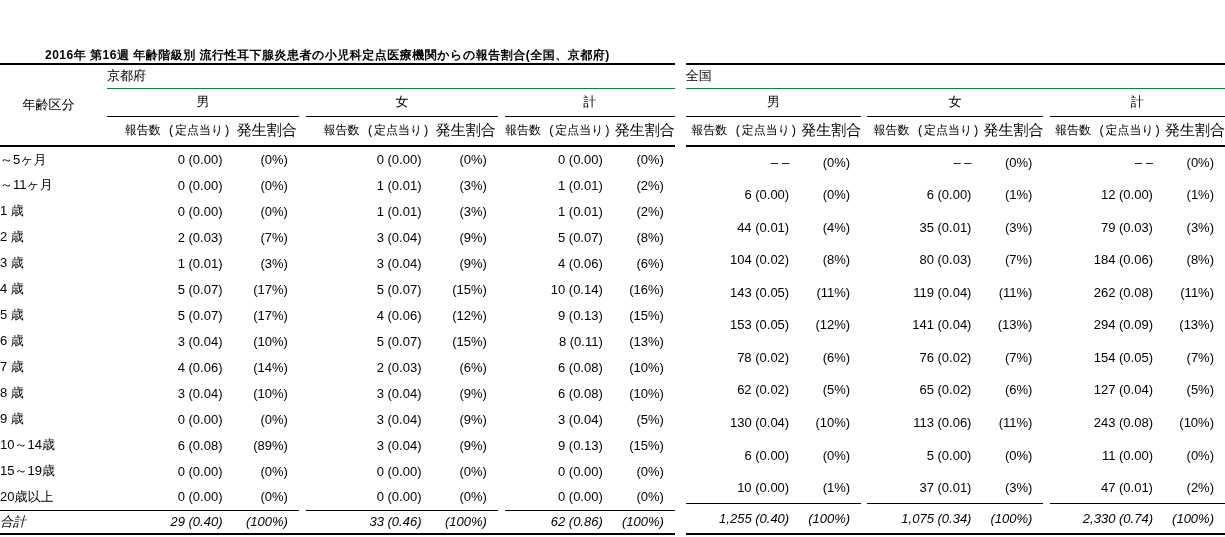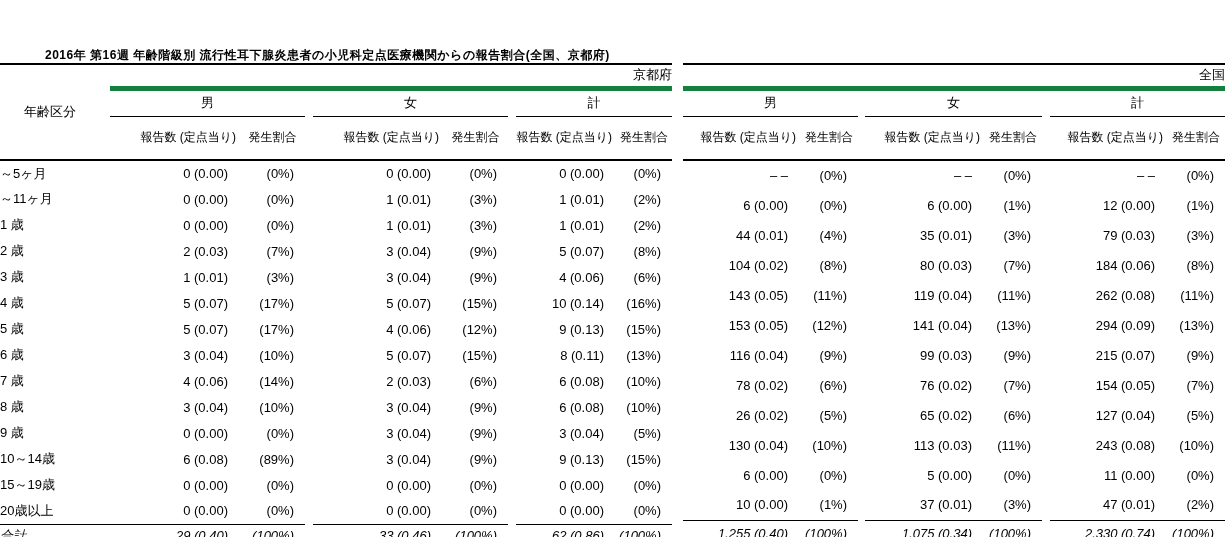--- a/index.html
+++ b/index.html
@@ -13,32 +13,32 @@
     font-size:12px; font-weight:bold; letter-spacing:.5px; white-space:nowrap;margin-top:40px;
   }
   .tables { position:absolute; top:63px; left:0; display:flex; gap:11px; }
   table {
     border-collapse:collapse; table-layout:fixed;
     border-top:2px solid #000; border-bottom:2px solid #000;
   }
   td { font-size:13px; vertical-align:middle; white-space:nowrap; }
   thead tr.r1 td { height:24px; }
   thead tr.r2 td { height:28px; }
-  thead tr.r3 td { height:44px; }
+  thead tr.r3 td { height:30px;font-family:Liberation Mono, monospace; }
   tbody tr td { height:26px; }
   tbody tr.total-row td { height:24px;font-style:italic; }
 
   .age-h   { text-align:center; padding-right:10px; }
-  .section-h { text-align:right; border-bottom:5px solid #15803d; }
+  .section-h { text-align:left; border-bottom:1px solid #15803d; }
   .sex-h   { text-align:center; border-bottom:1px solid #000; }
   .sp      { border:none; }
   .r3 td   { border-bottom:2px solid #000; }
   .age-h   { border-bottom:2px solid #000; }
   .sub-c   { text-align:right; padding-right:4px; font-size:12px; }
-  .sub-r   { text-align:center; font-size:12px; }
+  .sub-r   { text-align:center; font-size:15px; }
 
   .age { padding-right:30px; }
   .cnt { text-align:right; padding-right:12px; }
   .pct { text-align:right; padding-right:11px; }
   tr.total-row td { border-top:1px solid #000; }
   tr.total-row td.sp { border-top:none; }
 </style>
 </head>
 <body>
 
@@ -338,54 +338,44 @@
           <td class="cnt">153 (0.05)</td>
           <td class="pct">(12%)</td>
           <td class="sp"></td>
           <td class="cnt">141 (0.04)</td>
           <td class="pct">(13%)</td>
           <td class="sp"></td>
           <td class="cnt">294 (0.09)</td>
           <td class="pct">(13%)</td>
         </tr>
         <tr>
-          <td class="cnt">116 (0.04)</td>
-          <td class="pct">(9%)</td>
-          <td class="sp"></td>
-          <td class="cnt">99 (0.03)</td>
-          <td class="pct">(9%)</td>
-          <td class="sp"></td>
-          <td class="cnt">215 (0.07)</td>
-          <td class="pct">(9%)</td>
-        </tr>
-        <tr>
           <td class="cnt">78 (0.02)</td>
           <td class="pct">(6%)</td>
           <td class="sp"></td>
           <td class="cnt">76 (0.02)</td>
           <td class="pct">(7%)</td>
           <td class="sp"></td>
           <td class="cnt">154 (0.05)</td>
           <td class="pct">(7%)</td>
         </tr>
         <tr>
-          <td class="cnt">26 (0.02)</td>
+          <td class="cnt">62 (0.02)</td>
           <td class="pct">(5%)</td>
           <td class="sp"></td>
           <td class="cnt">65 (0.02)</td>
           <td class="pct">(6%)</td>
           <td class="sp"></td>
           <td class="cnt">127 (0.04)</td>
           <td class="pct">(5%)</td>
         </tr>
         <tr>
           <td class="cnt">130 (0.04)</td>
           <td class="pct">(10%)</td>
           <td class="sp"></td>
-          <td class="cnt">113 (0.03)</td>
+          <td class="cnt">113 (0.06)</td>
           <td class="pct">(11%)</td>
           <td class="sp"></td>
           <td class="cnt">243 (0.08)</td>
           <td class="pct">(10%)</td>
         </tr>
         <tr>
           <td class="cnt">6 (0.00)</td>
           <td class="pct">(0%)</td>
           <td class="sp"></td>
           <td class="cnt">5 (0.00)</td>

